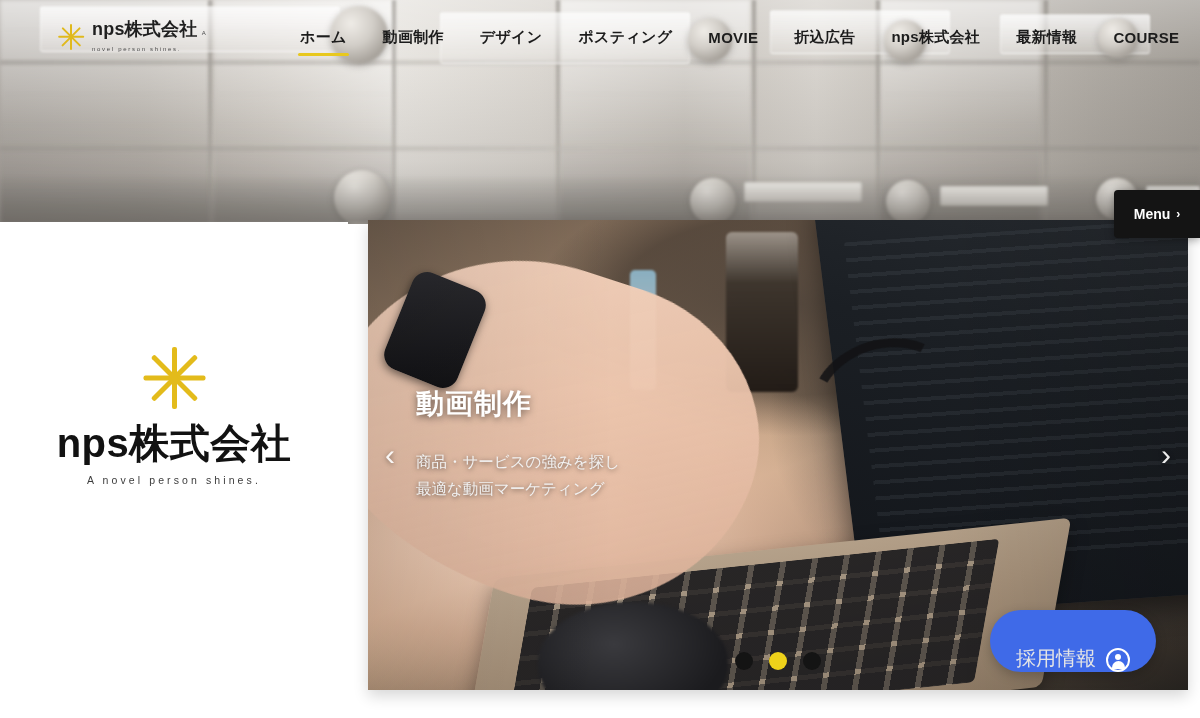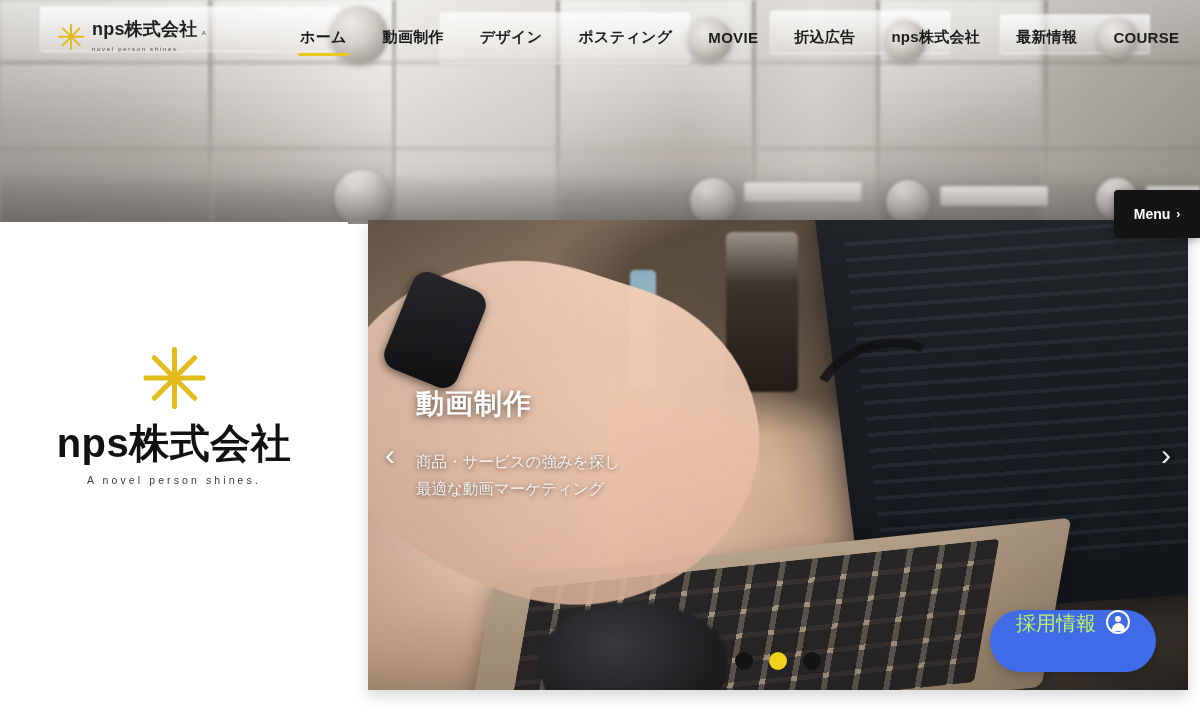--- a/index.html
+++ b/index.html
@@ -238,22 +238,22 @@
 
   .dots {
     position: absolute; left: 50%; transform: translateX(-50%); bottom: 20px;
     display: flex; gap: 16px; z-index: 30;
   }
   .dot { width: 18px; height: 18px; border-radius: 50%; background: #141414; cursor: pointer; }
   .dot.active { background: #efd21a; }
 
   .recruit-btn {
     position: absolute; right: 32px; bottom: 18px; height: 62px; padding: 0 26px;
-    background: #3f6ae8; color: #bef264; border: none; border-radius: 31px;
-    display: flex; align-items: flex-start; gap: 10px; cursor: pointer;
+    background: #3f6ae8; color: #e5e5e5; border: none; border-radius: 31px;
+    display: flex; align-items: flex-end; gap: 10px; cursor: pointer;
     font-size: 20px; font-weight: 500; z-index: 35;
     box-shadow: 0 4px 12px rgba(0,0,0,.22);
     font-family: "Liberation Sans", "DejaVu Sans", sans-serif;
   }
   .recruit-btn .usr-icon {
     width: 24px; height: 24px; border: 2px solid #fff; border-radius: 50%;
     position: relative; flex: 0 0 auto;
   }
   .recruit-btn .usr-icon::before {
     content: ""; position: absolute; left: 50%; top: 4px; width: 6px; height: 6px;

